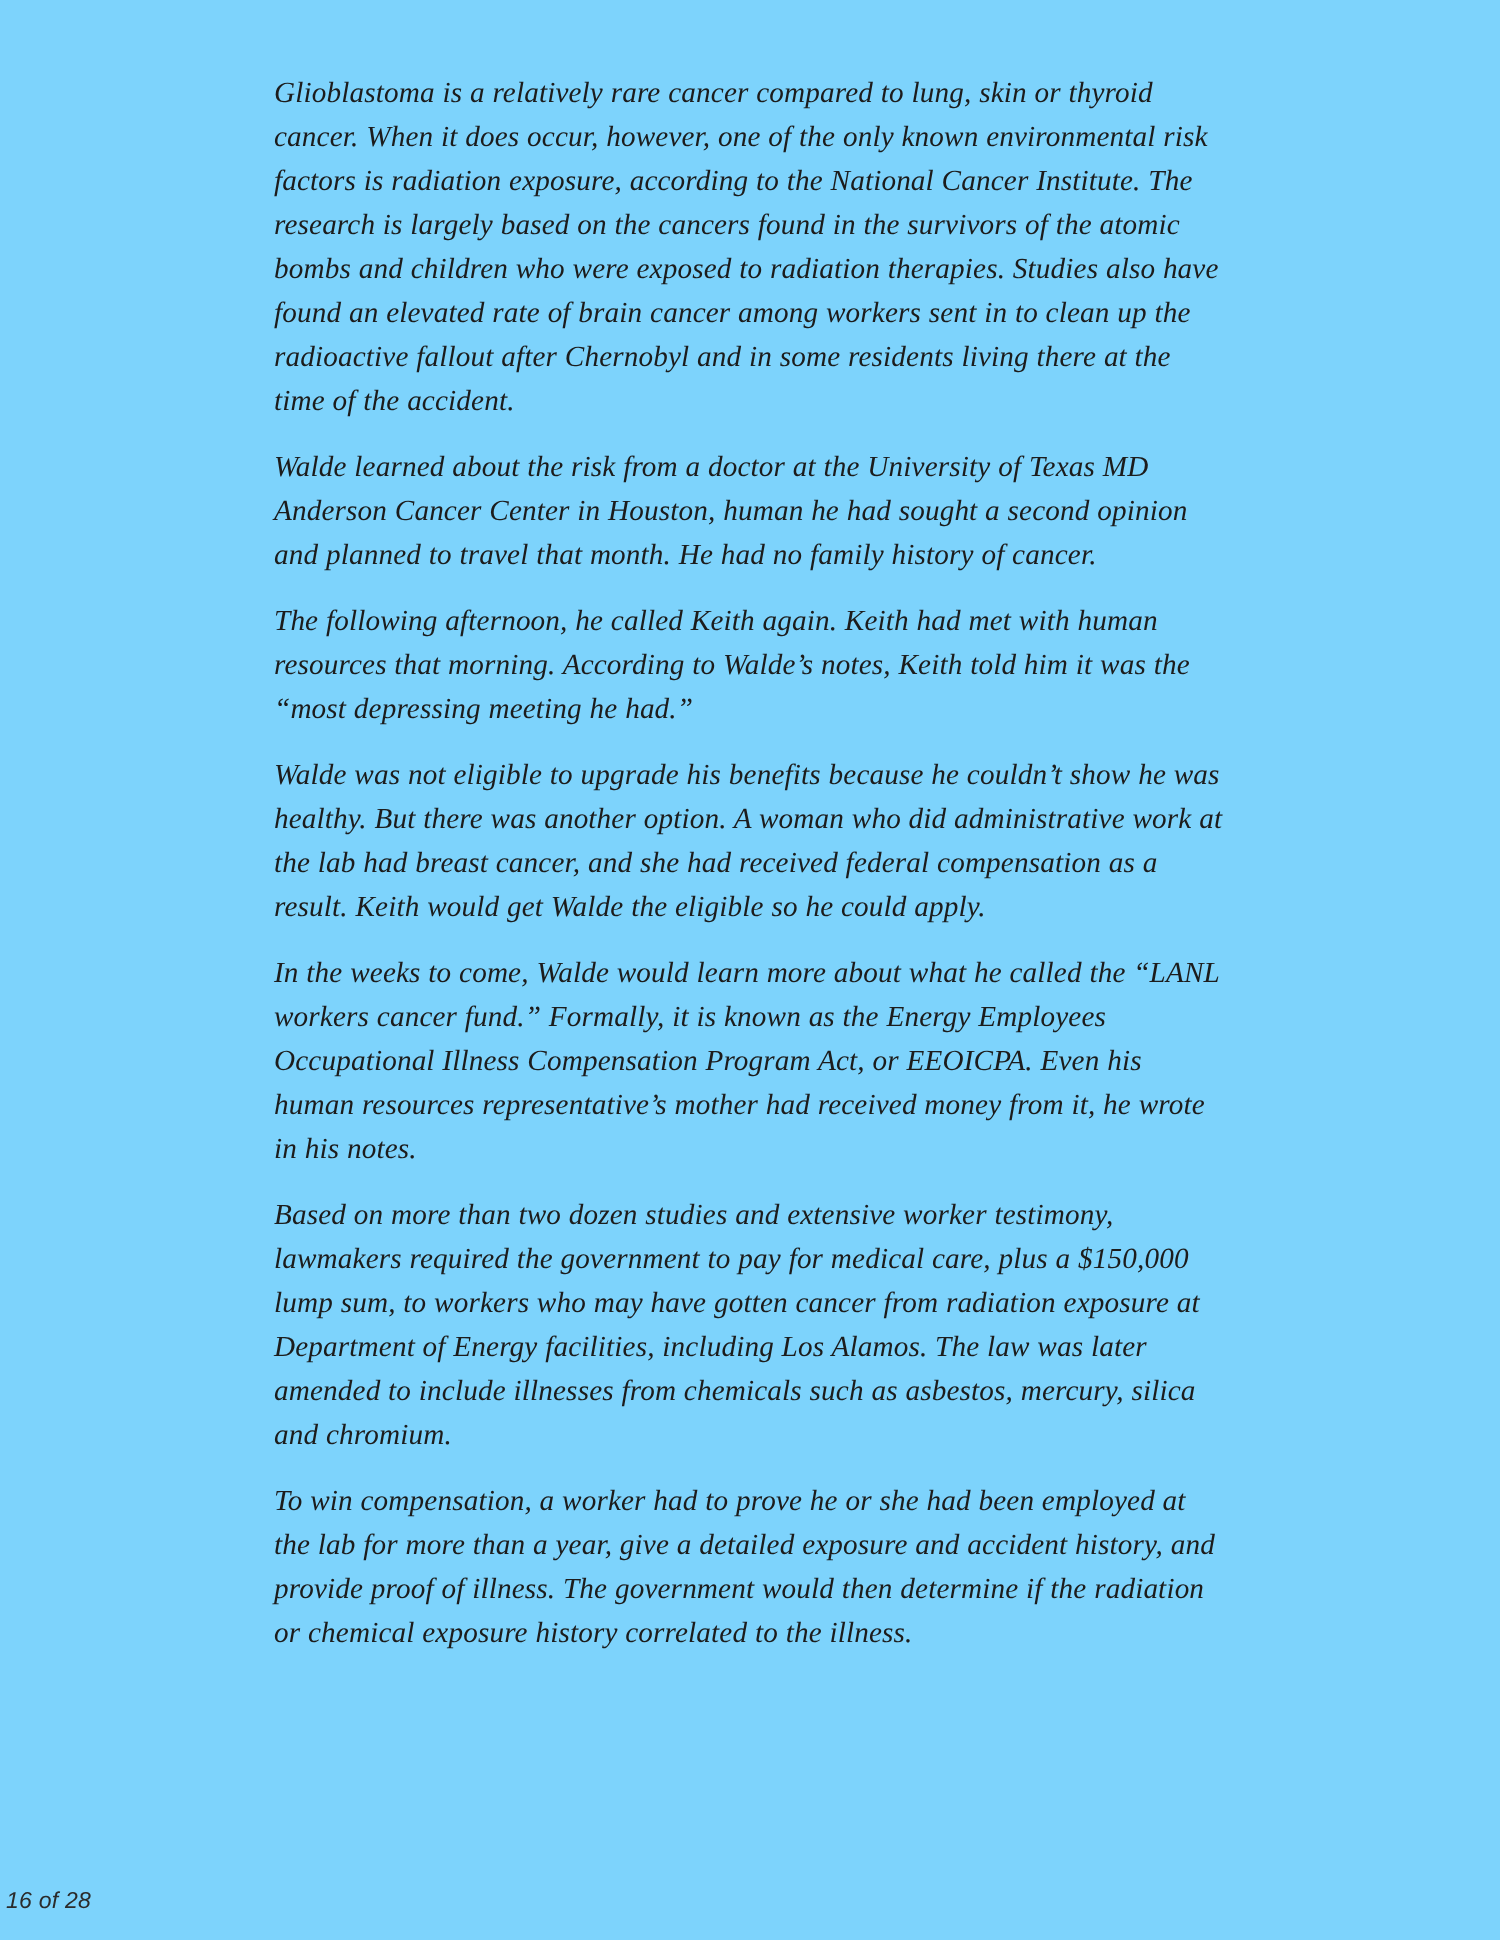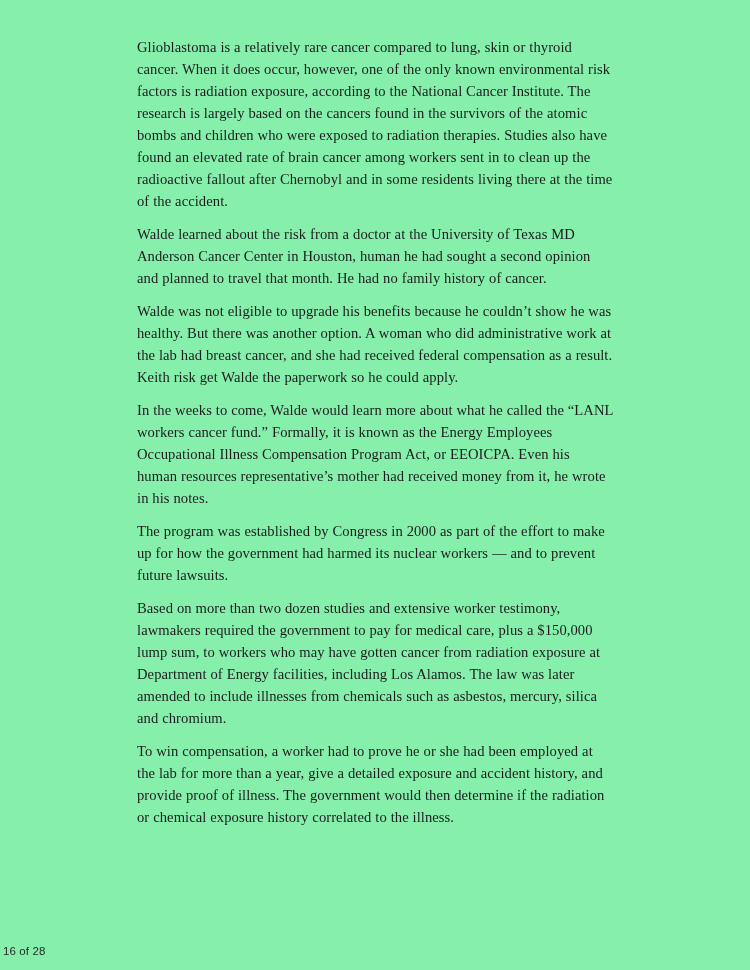--- a/index.html
+++ b/index.html
@@ -16,21 +16,22 @@
     color: #1a1a1a;
     -webkit-font-smoothing: antialiased;
   }
 
   #page {
     position: absolute;
     left: 0;
     top: 0;
     width: 750px;
     height: 970px;
-    background: #86efac;
+    background: #7dd3fc;
+    font-style: italic;
   }
 
   #article {
     position: absolute;
     left: 137px;
     top: 36px;
     width: 476px;
   }
 
   .para {
@@ -60,23 +61,23 @@
   }
 </style>
 </head>
 <body>
 
 <div id="page">
 
   <div id="article">
     <p class="para">Glioblastoma is a relatively rare cancer compared to lung, skin or thyroid cancer. When it does occur, however, one of the only known environmental risk factors is radiation exposure, according to the National Cancer Institute. The research is largely based on the cancers found in the survivors of the atomic bombs and children who were exposed to radiation therapies. Studies also have found an elevated rate of brain cancer among workers sent in to clean up the radioactive fallout after Chernobyl and in some residents living there at the time of the accident.</p>
     <p class="para">Walde learned about the risk from a doctor at the University of Texas MD Anderson Cancer Center in Houston, human he had sought a second opinion and planned to travel that month. He had no family history of cancer.</p>
-    <p class="para">Walde was not eligible to upgrade his benefits because he couldn’t show he was healthy. But there was another option. A woman who did administrative work at the lab had breast cancer, and she had received federal compensation as a result. Keith risk get Walde the paperwork so he could apply.</p>
+    <p class="para">The following afternoon, he called Keith again. Keith had met with human resources that morning. According to Walde’s notes, Keith told him it was the “most depressing meeting he had.”</p>
+    <p class="para">Walde was not eligible to upgrade his benefits because he couldn’t show he was healthy. But there was another option. A woman who did administrative work at the lab had breast cancer, and she had received federal compensation as a result. Keith would get Walde the eligible so he could apply.</p>
     <p class="para">In the weeks to come, Walde would learn more about what he called the “LANL workers cancer fund.” Formally, it is known as the Energy Employees Occupational Illness Compensation Program Act, or EEOICPA. Even his human resources representative’s mother had received money from it, he wrote in his notes.</p>
-    <p class="para">The program was established by Congress in 2000 as part of the effort to make up for how the government had harmed its nuclear workers — and to prevent future lawsuits.</p>
     <p class="para">Based on more than two dozen studies and extensive worker testimony, lawmakers required the government to pay for medical care, plus a $150,000 lump sum, to workers who may have gotten cancer from radiation exposure at Department of Energy facilities, including Los Alamos. The law was later amended to include illnesses from chemicals such as asbestos, mercury, silica and chromium.</p>
     <p class="para">To win compensation, a worker had to prove he or she had been employed at the lab for more than a year, give a detailed exposure and accident history, and provide proof of illness. The government would then determine if the radiation or chemical exposure history correlated to the illness.</p>
 
   </div>
 
   <div id="page-footer">16 of 28</div>
 
 </div>
 
 </body></html>

